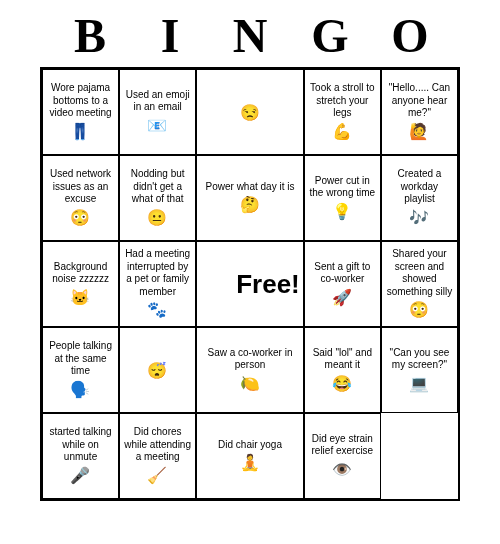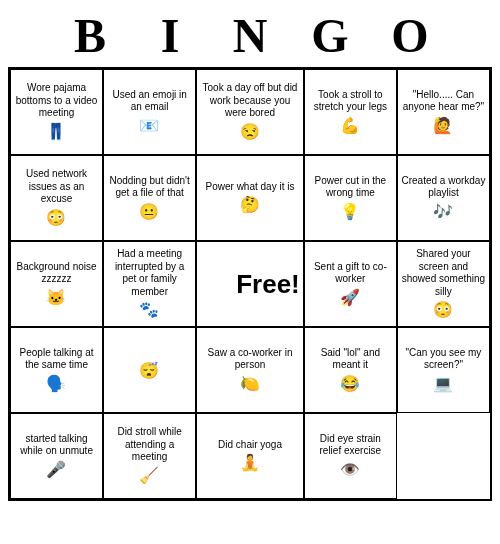--- a/index.html
+++ b/index.html
@@ -23,21 +23,21 @@
       font-weight: bold;
       width: 80px;
       text-align: center;
       color: #000;
       font-family: 'Times New Roman', serif;
     }
     .bingo-grid {
       display: grid;
       grid-template-columns: repeat(5, 1fr);
       grid-template-rows: repeat(5, 1fr);
-      width: 484px;
+      width: 420px;
       border: 2px solid #000;
       border-collapse: collapse;
     }
     .cell {
       border: 1.5px solid #000;
       padding: 4px 3px;
       display: flex;
       flex-direction: column;
       align-items: center;
       justify-content: center;
@@ -78,37 +78,36 @@
 <div class="bingo-grid" id="grid-container">
 <div class="cell">
       <span>Wore pajama bottoms to a video meeting</span>
       <span class="cell-emoji">👖</span>
     </div>
     <div class="cell">
       <span>Used an emoji in an email</span>
       <span class="cell-emoji">📧</span>
     </div>
     <div class="cell">
-      <span>Took a day off but did work because you were bored</span>
       <span class="cell-emoji">😒</span>
     </div>
     <div class="cell">
       <span>Took a stroll to stretch your legs</span>
       <span class="cell-emoji">💪</span>
     </div>
     <div class="cell">
       <span>"Hello..... Can anyone hear me?"</span>
       <span class="cell-emoji">🙋</span>
     </div>
     <div class="cell">
       <span>Used network issues as an excuse</span>
       <span class="cell-emoji">😳</span>
     </div>
     <div class="cell">
-      <span>Nodding but didn't get a file of that</span>
+      <span>Nodding but didn't get a what of that</span>
       <span class="cell-emoji">😐</span>
     </div>
     <div class="cell">
       <span>Power what day it is</span>
       <span class="cell-emoji">🤔</span>
     </div>
     <div class="cell">
       <span>Power cut in the wrong time</span>
       <span class="cell-emoji">💡</span>
     </div>
@@ -152,21 +151,21 @@
     </div>
     <div class="cell">
       <span>"Can you see my screen?"</span>
       <span class="cell-emoji">💻</span>
     </div>
     <div class="cell">
       <span>started talking while on unmute</span>
       <span class="cell-emoji">🎤</span>
     </div>
     <div class="cell">
-      <span>Did stroll while attending a meeting</span>
+      <span>Did chores while attending a meeting</span>
       <span class="cell-emoji">🧹</span>
     </div>
     <div class="cell">
       <span>Did chair yoga</span>
       <span class="cell-emoji">🧘</span>
     </div>
     <div class="cell">
       <span>Did eye strain relief exercise</span>
       <span class="cell-emoji">👁️</span>
     </div>

